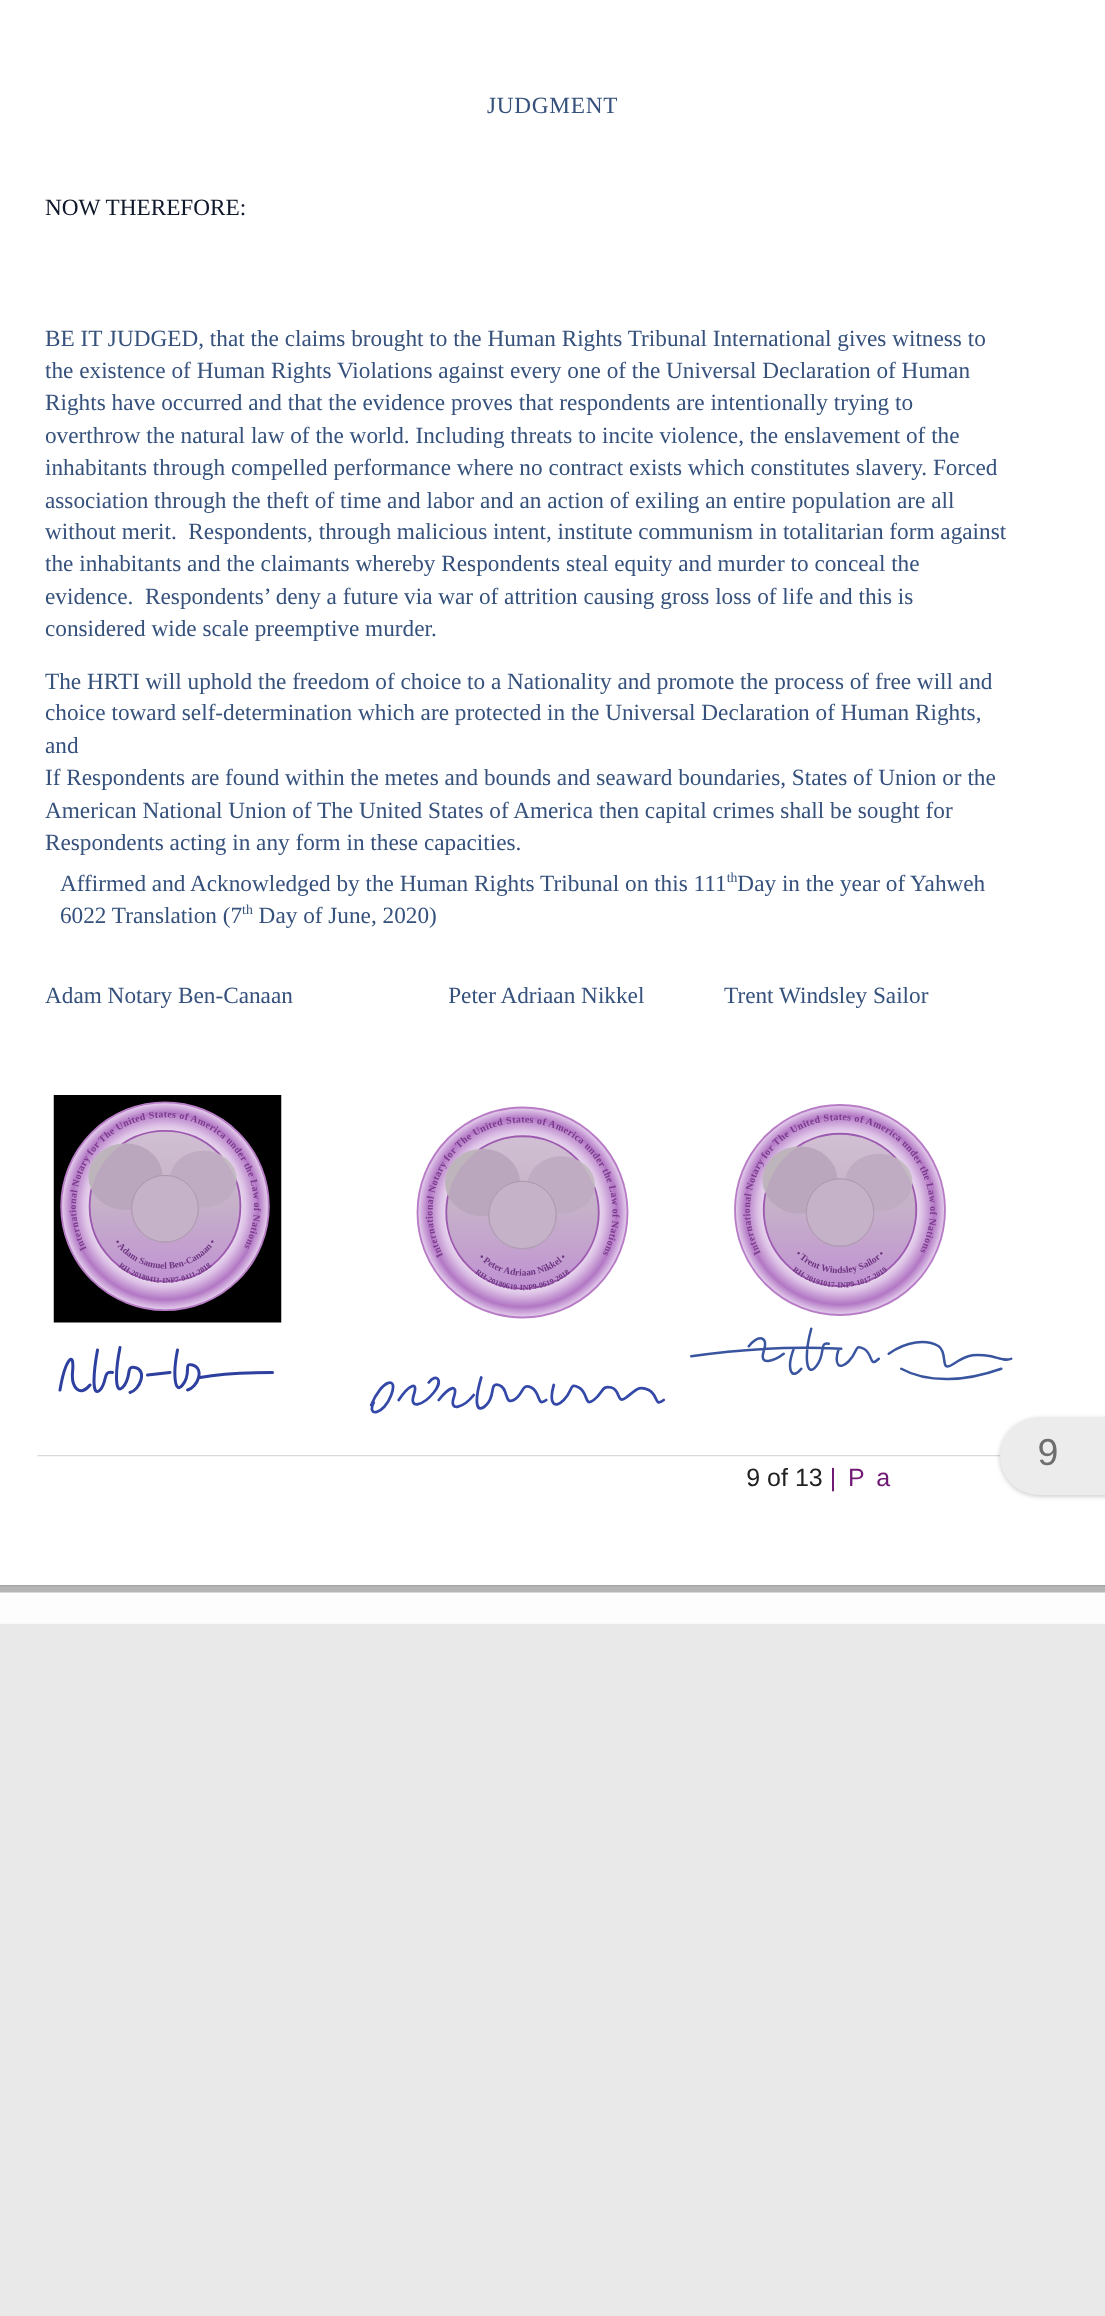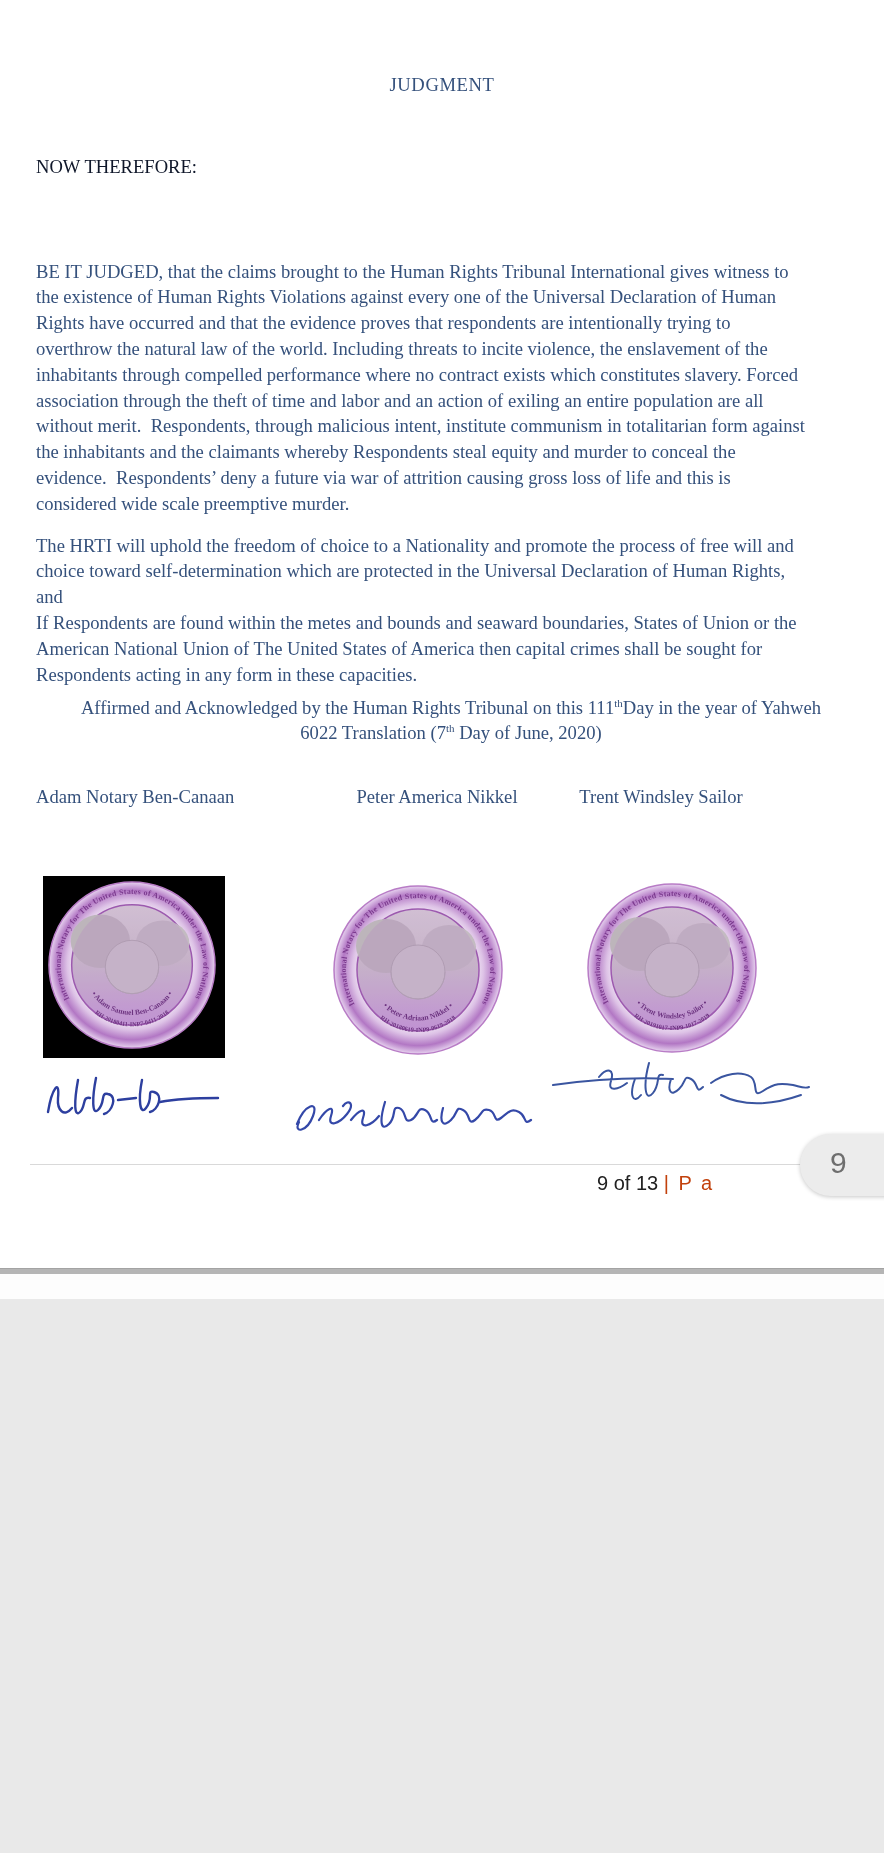--- a/index.html
+++ b/index.html
@@ -7,35 +7,35 @@
           font-family:"Liberation Serif","DejaVu Serif",serif;}
   .abs{position:absolute;}
   .page1{left:0;top:0;width:884px;height:1268px;background:#ffffff;}
   .page2{left:0;top:1274px;width:884px;height:579px;background:#fdfdfd;}
   .page-gap{left:0;top:1268px;width:884px;height:6px;background:#b5b5b5;border-top:1px solid #a3a3a3;}
   .doc-text{white-space:pre;font-size:18.6px;line-height:25.8px;color:#35517c;}
   .title{left:0;top:74px;width:884px;text-align:center;font-size:18.6px;letter-spacing:.6px;color:#35517c;}
   .nowline{left:36px;top:156px;font-size:18.6px;color:#0f172a;}
   .p1{left:36px;top:240px;width:830px;}
   .p2{left:36px;top:514px;width:830px;}
-  .p3{left:36px;top:676px;width:830px;text-align:center;}
+  .p3{left:48px;top:676px;width:830px;}
   sup{font-size:11px;vertical-align:super;line-height:0;}
   .notary-name{top:786px;font-size:18.6px;color:#35517c;white-space:nowrap;}
   .nn1{left:36px;}
   .nn2{left:302px;width:270px;text-align:center;}
   .nn3{left:547px;width:228px;text-align:center;}
   .sealwrap{width:176px;height:176px;}
   .s1{left:43px;top:876px;background:#000;padding:2px;width:178px;height:178px;}
   .s2{left:330px;top:882px;}
   .s3{left:584px;top:880px;}
   .sig{stroke-linecap:round;stroke-linejoin:round;fill:none;}
   .footer-rule{left:30px;top:1164px;width:778px;height:1px;background:#d9d9d9;}
   .footer-text{left:597px;top:1172px;font-family:"Liberation Sans","DejaVu Sans",sans-serif;
                font-size:20px;color:#212121;white-space:nowrap;}
-  .footer-text .dim{color:#c2410c;letter-spacing:2px;}
+  .footer-text .dim{color:#701a75;letter-spacing:2px;}
   .page-bubble{left:800px;top:1134px;width:122px;height:62px;border-radius:31px;background:#ececec;
                box-shadow:0 1px 4px rgba(0,0,0,.22);}
   .page-bubble span{position:absolute;left:30px;top:12px;font-family:"Liberation Sans","DejaVu Sans",sans-serif;
                font-size:30px;color:#6e6e6e;}
   .fab{left:733px;top:1699px;width:106px;height:106px;border-radius:53px;background:#1a73e8;border:none;
        box-shadow:0 3px 8px rgba(0,0,0,.3);cursor:pointer;display:flex;align-items:center;justify-content:center;padding:0;}
   .seal-ring-text{font-size:8px;font-weight:bold;fill:#7b3a8e;letter-spacing:.3px;}
   .seal-name-text{font-size:7.5px;font-weight:bold;fill:#6d3480;}
   .seal-num-text{font-size:6.3px;font-weight:bold;fill:#6d3480;}
 </style>
@@ -84,21 +84,21 @@
 association through the theft of time and labor and an action of exiling an entire population are all
 without merit.  Respondents, through malicious intent, institute communism in totalitarian form against
 the inhabitants and the claimants whereby Respondents steal equity and murder to conceal the
 evidence.  Respondents’ deny a future via war of attrition causing gross loss of life and this is
 considered wide scale preemptive murder.</p>
 
     <p class="abs doc-text p3"><span>Affirmed and Acknowledged by the Human Rights Tribunal on this 111</span><sup>th</sup><span>Day in the year of Yahweh
 6022 Translation (7</span><sup>th</sup><span> Day of June, 2020)</span></p>
 
     <div class="abs notary-name nn1">Adam Notary Ben-Canaan</div>
-    <div class="abs notary-name nn2">Peter America Nikkel</div>
+    <div class="abs notary-name nn2">Peter Adriaan Nikkel</div>
     <div class="abs notary-name nn3">Trent Windsley Sailor</div>
 
     <div class="abs sealwrap s1">
       <svg width="174" height="174" viewBox="0 0 176 176">
         <circle cx="88" cy="88" r="84" fill="url(#ringGrad)" stroke="#b87cc6" stroke-width="1.5"></circle>
         <circle cx="88" cy="88" r="61" fill="url(#photoGrad)" stroke="#9b59ad" stroke-width="1.5"></circle>
         <ellipse cx="56" cy="64" rx="30" ry="27" fill="#bdb5bb"></ellipse>
         <ellipse cx="119" cy="66" rx="27" ry="23" fill="#c3bbc1"></ellipse>
         <circle cx="88" cy="90" r="27" fill="#cac2c8" stroke="#aaa2a8" stroke-width="0.8"></circle>
         <path d="M61,90 A27,27 0 0 0 115,90" fill="none" stroke="#b3abb1" stroke-width="0.8"></path>

